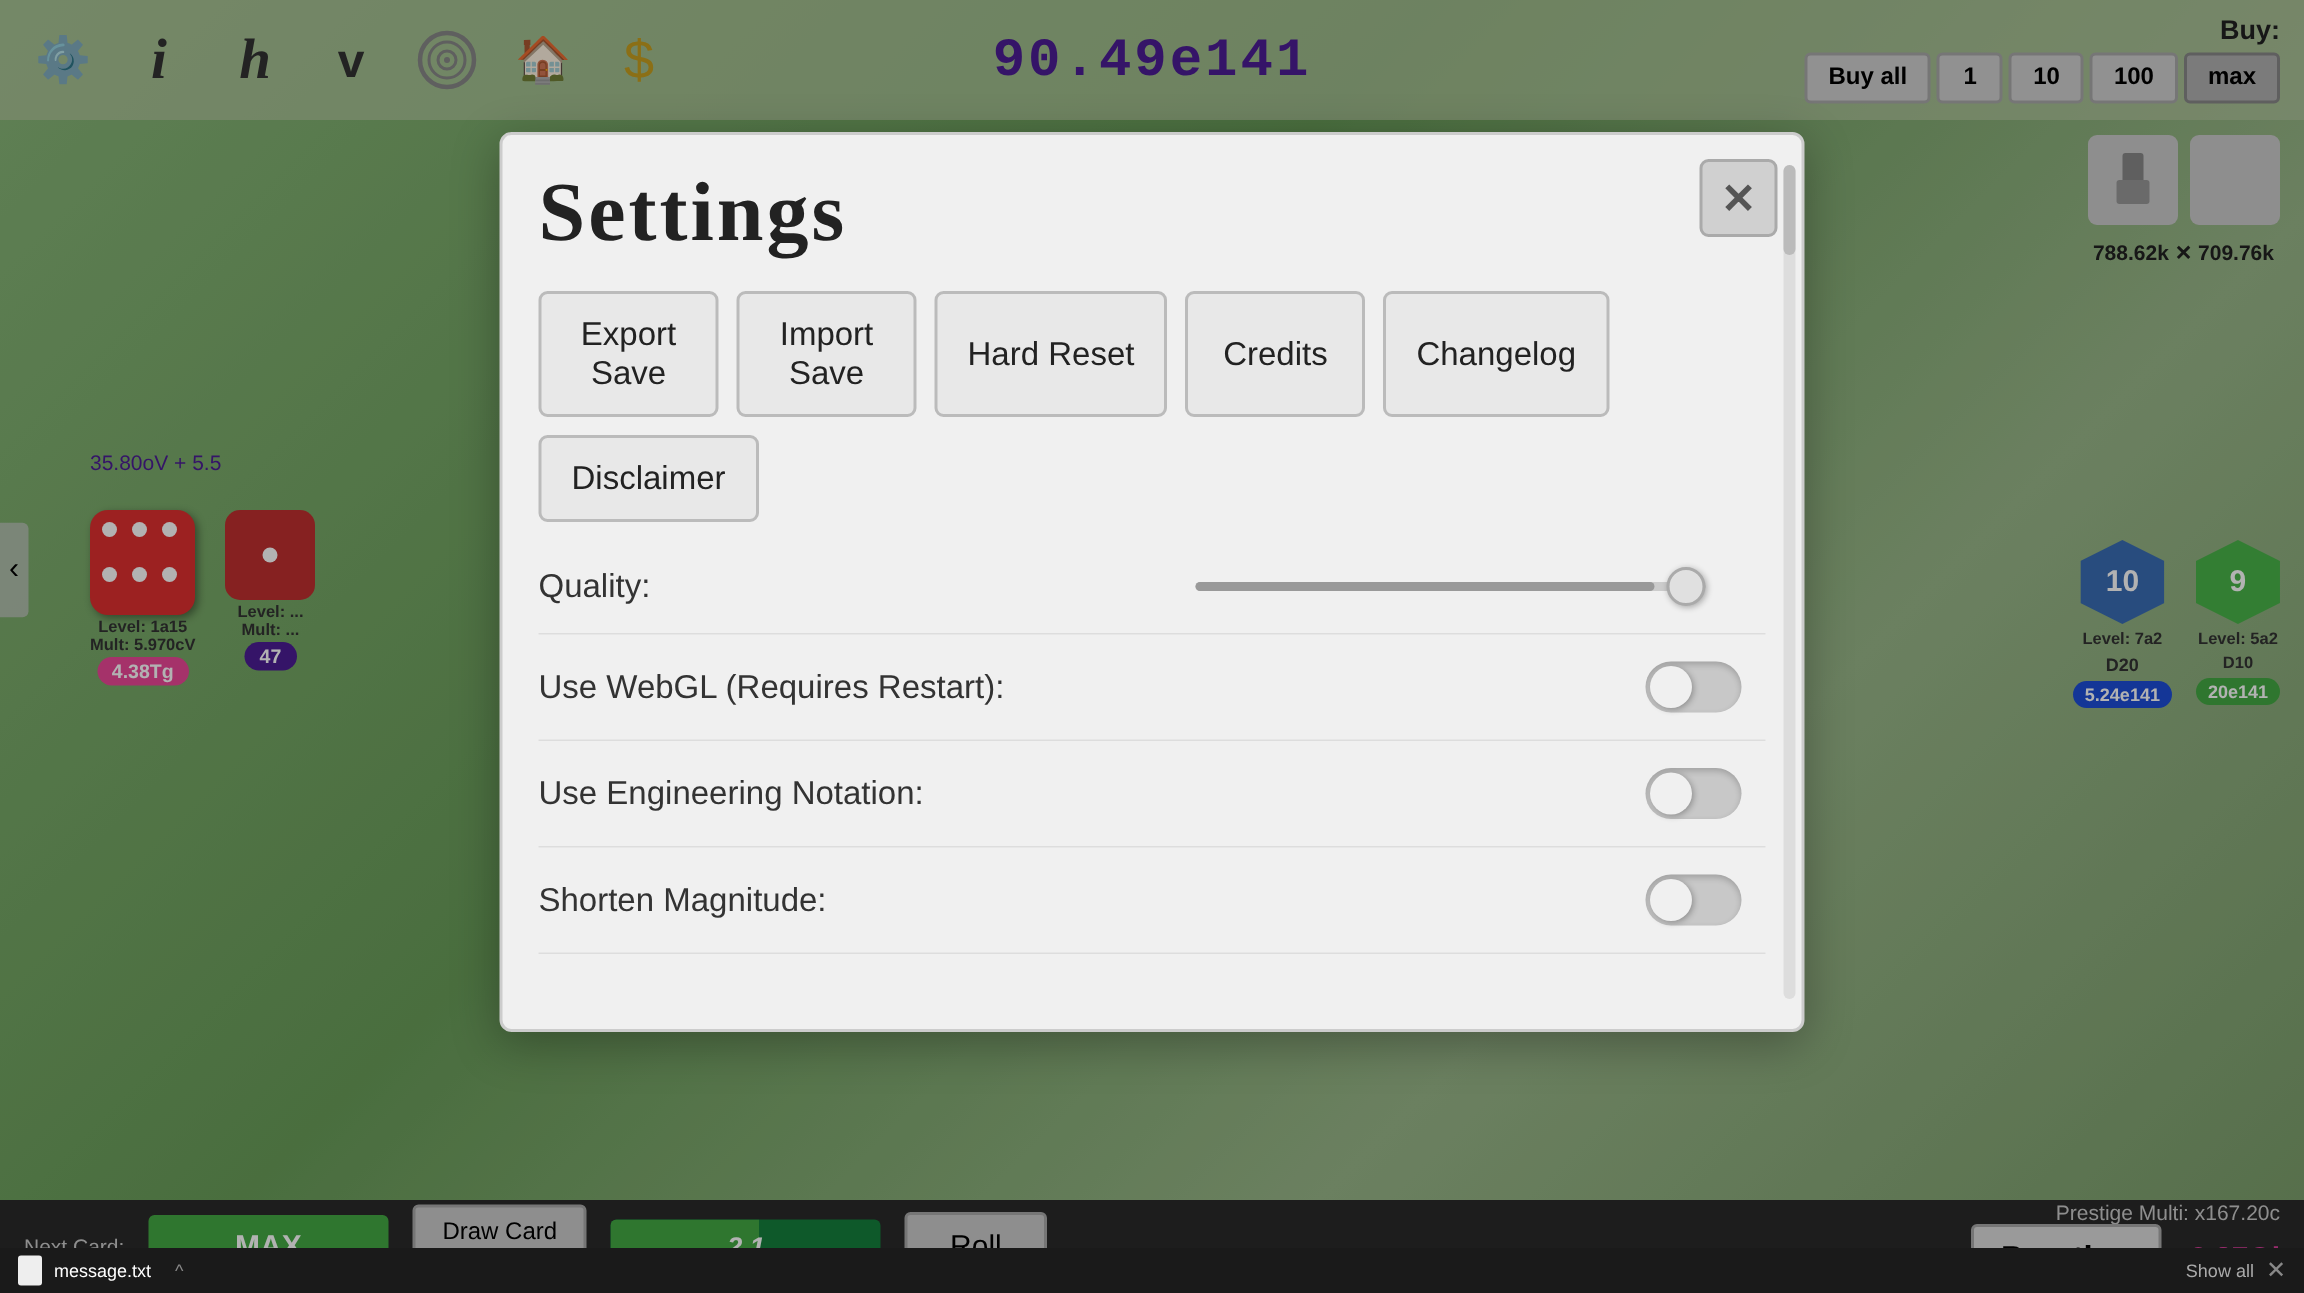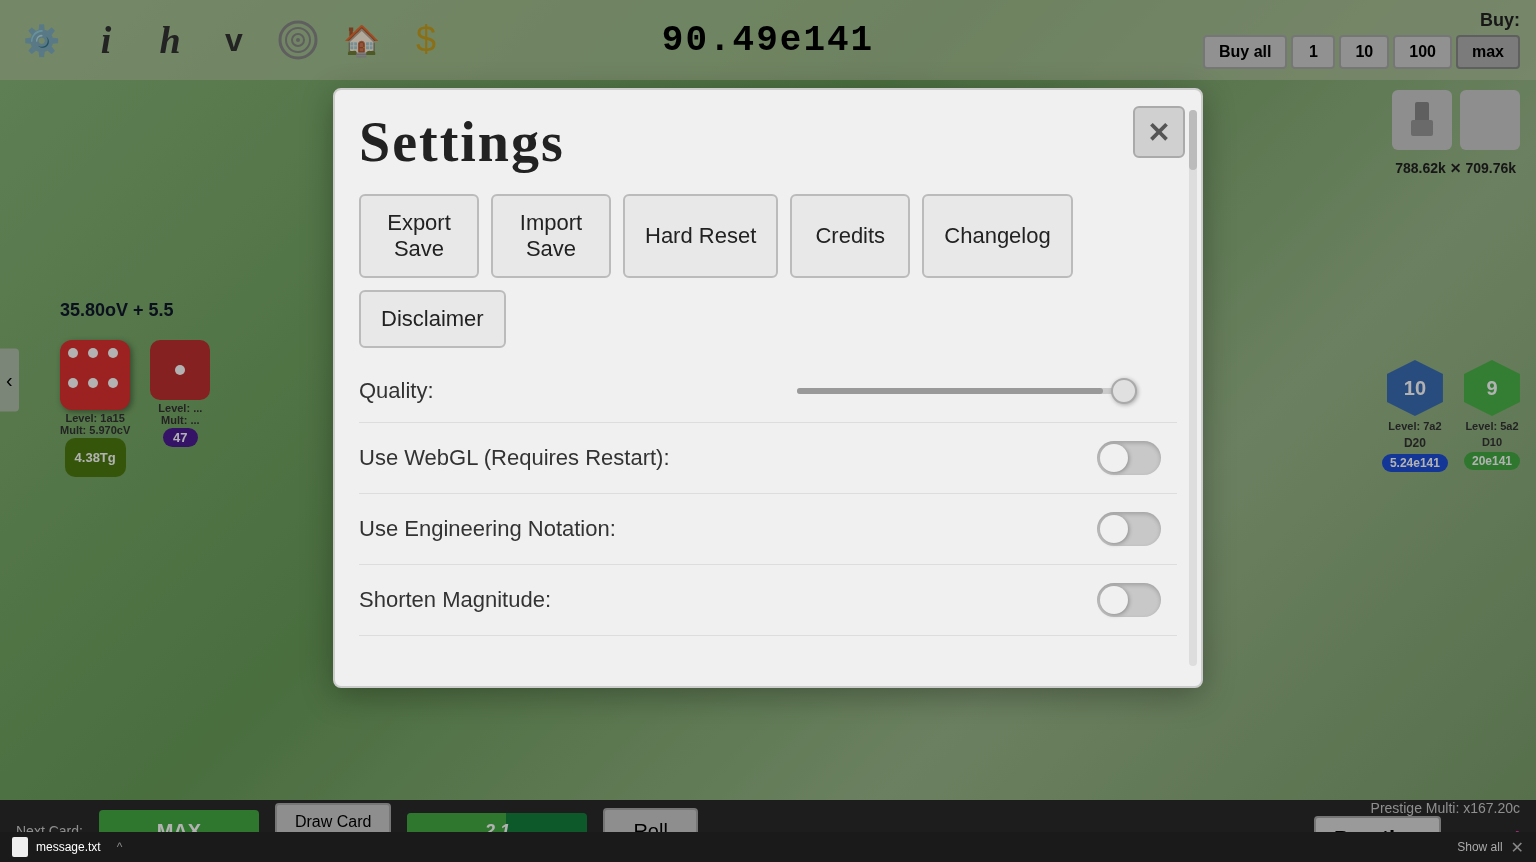--- a/index.html
+++ b/index.html
@@ -43,21 +43,21 @@
       cursor: pointer;
     }
 
     .currency-display {
       position: absolute;
       left: 50%;
       transform: translateX(-50%);
       font-family: 'Courier New', monospace;
       font-size: 36px;
       font-weight: bold;
-      color: #000000;
+      color: #4c1d95;
       letter-spacing: 2px;
     }
 
     .buy-controls {
       position: absolute;
       right: 16px;
       top: 10px;
       display: flex;
       flex-direction: column;
       align-items: flex-end;
@@ -391,23 +391,23 @@
       color: #e040a0;
       font-size: 20px;
       font-weight: bold;
     }
 
     
     .left-stats {
       position: absolute;
       left: 60px;
       top: 300px;
-      color: #0f172a;
-      font-size: 18px;
-      font-weight: bold;
+      color: #4c1d95;
+      font-size: 14px;
+      font-weight: normal;
       z-index: 5;
     }
 
     
     .chevron-btn {
       position: absolute;
       left: 0;
       top: 50%;
       transform: translateY(-50%);
       background: rgba(200,200,200,0.7);
@@ -496,21 +496,21 @@
   <div class="dice-item">
     <div class="dice-face">
       <div class="dice-dot"></div>
       <div class="dice-dot"></div>
       <div class="dice-dot"></div>
       <div class="dice-dot"></div>
       <div class="dice-dot"></div>
       <div class="dice-dot"></div>
     </div>
     <div style="font-size:11px; color:#333; font-weight:bold; text-align:center;">Level: 1a15<br>Mult: 5.970cV</div>
-    <div style="background:#4d7c0f; color:white; padding:12px 10px; border-radius:10px; font-size:13px; font-weight:bold;">4.38Tg</div>
+    <div style="background:#ec4899; color:white; padding:2px 10px; border-radius:10px; font-size:13px; font-weight:bold;">4.38Tg</div>
   </div>
 
   <div class="dice-item">
     <div style="width:60px; height:60px; background:#c03030; border-radius:10px; display:flex; align-items:center; justify-content:center;">
       <div style="width:10px;height:10px;background:white;border-radius:50%;"></div>
     </div>
     <div style="font-size:11px; color:#333; font-weight:bold; text-align:center;">Level: ...<br>Mult: ...</div>
     <div style="background:#4c1d95; color:white; padding:2px 10px; border-radius:10px; font-size:13px; font-weight:bold;">47</div>
   </div>
 </div>

